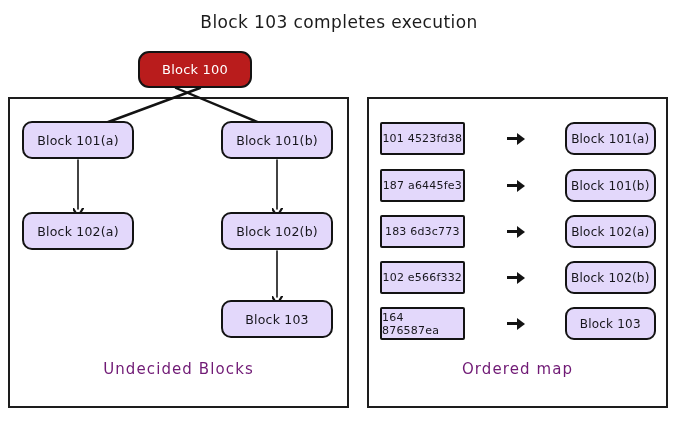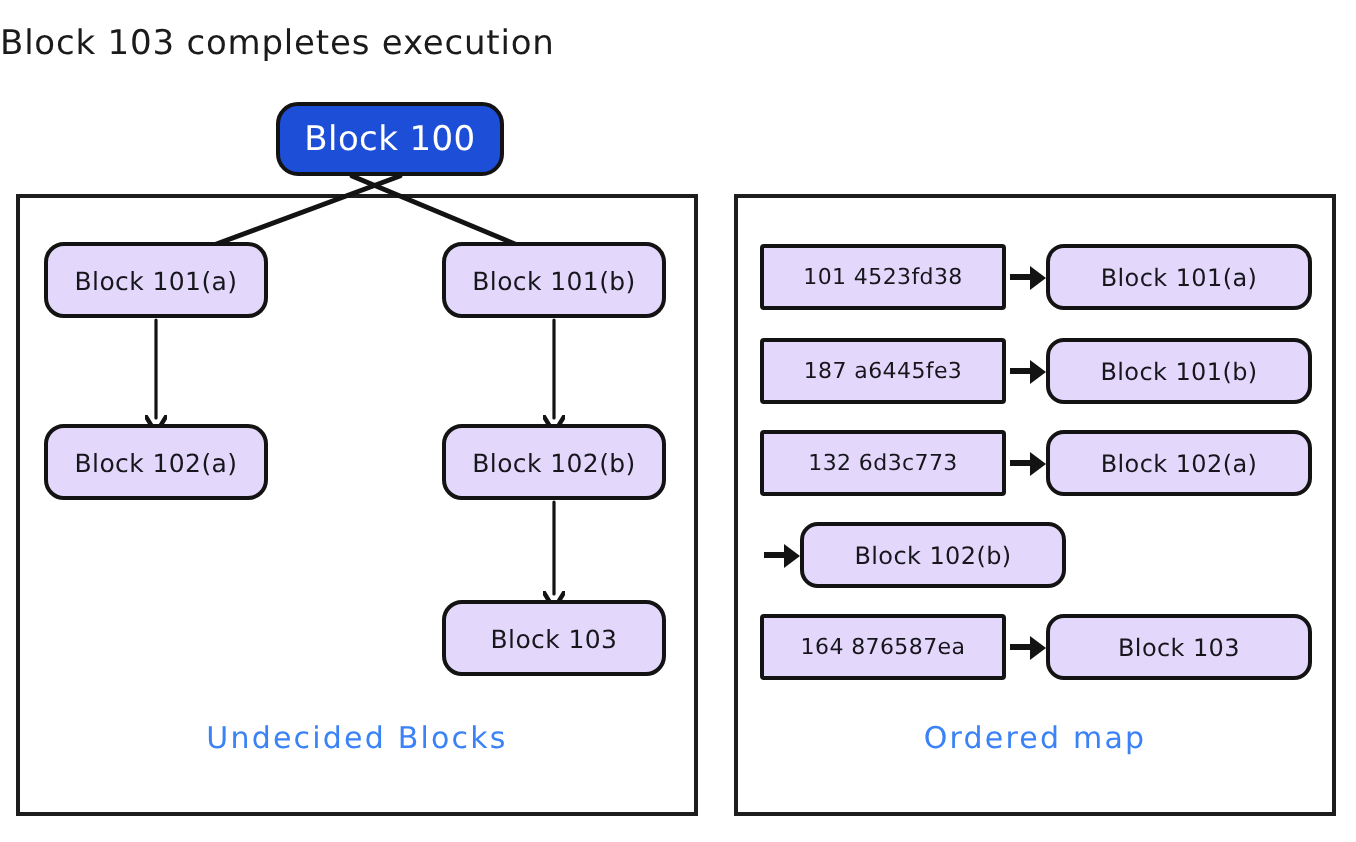--- a/index.html
+++ b/index.html
@@ -19,21 +19,21 @@
     height: 421px;
     background: #ffffff;
   }
 
   
   .title {
     position: absolute;
     left: 0;
     top: 12px;
     width: 678px;
-    text-align: left;
+    text-align: center;
     font-size: 17px;
     color: #1b1b1b;
     letter-spacing: 0.4px;
     font-family: "DejaVu Sans", sans-serif;
   }
 
   
   .panel {
     position: absolute;
     border: 2px solid #1d1d1d;
@@ -42,62 +42,63 @@
   }
   #panel-left  { left: 8px;   top: 97px; width: 341px; height: 311px; }
   #panel-right { left: 367px; top: 97px; width: 301px; height: 311px; }
 
   .panel-label {
     position: absolute;
     width: 100%;
     text-align: center;
     bottom: 28px;
     font-size: 15px;
-    color: #3b82f6;
+    color: #701a75;
     letter-spacing: 1.1px;
   }
 
   
   .node {
     position: absolute;
     box-sizing: border-box;
     display: flex;
     align-items: center;
     justify-content: center;
     border: 2.4px solid #131313;
     border-radius: 10px;
     background: #e3d8fb;
     color: #17161c;
     font-size: 12.5px;
     letter-spacing: 0.2px;
     text-align: center;
   }
   .node.root {
-    background: #1d4ed8;
+    background: #b91c1c;
     color: #ffffff;
     border-radius: 11px;
-    font-size: 17px;
+    font-size: 13px;
   }
 
   
   #node-100   { left: 138px; top: 51px;  width: 114px; height: 37px; }
   #node-101a  { left: 22px;  top: 121px; width: 112px; height: 38px; }
   #node-101b  { left: 221px; top: 121px; width: 112px; height: 38px; }
   #node-102a  { left: 22px;  top: 212px; width: 112px; height: 38px; }
   #node-102b  { left: 221px; top: 212px; width: 112px; height: 38px; }
   #node-103   { left: 221px; top: 300px; width: 112px; height: 38px; }
 
   
   .map-row {
     position: absolute;
     left: 380px;
     width: 276px;
     height: 33px;
     display: flex;
     align-items: flex-end;
+    gap: 40px;
   }
   .map-key {
     box-sizing: border-box;
     width: 123px;
     height: 33px;
     border: 2.2px solid #131313;
     border-radius: 2px;
     background: #e3d8fb;
     color: #17161c;
     font-size: 11px;
@@ -201,25 +202,26 @@
     <div class="map-key">101 4523fd38</div>
     <div class="map-arrow"></div>
     <div class="map-val">Block 101(a)</div>
   </div>
   <div class="map-row" style="top:169px">
     <div class="map-key">187 a6445fe3</div>
     <div class="map-arrow"></div>
     <div class="map-val">Block 101(b)</div>
   </div>
   <div class="map-row" style="top:215px">
-    <div class="map-key">132 6d3c773</div>
+    <div class="map-key">183 6d3c773</div>
     <div class="map-arrow"></div>
     <div class="map-val">Block 102(a)</div>
   </div>
   <div class="map-row" style="top:261px">
+    <div class="map-key">102 e566f332</div>
     <div class="map-arrow"></div>
     <div class="map-val">Block 102(b)</div>
   </div>
   <div class="map-row" style="top:307px">
     <div class="map-key">164 876587ea</div>
     <div class="map-arrow"></div>
     <div class="map-val">Block 103</div>
   </div>
 
 </div>

